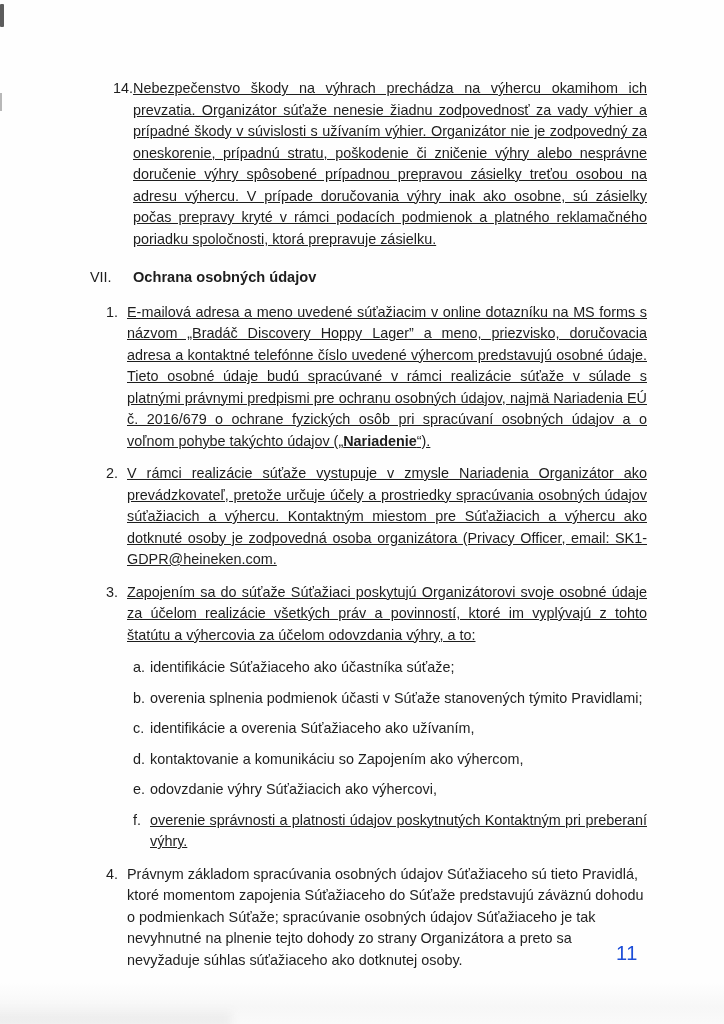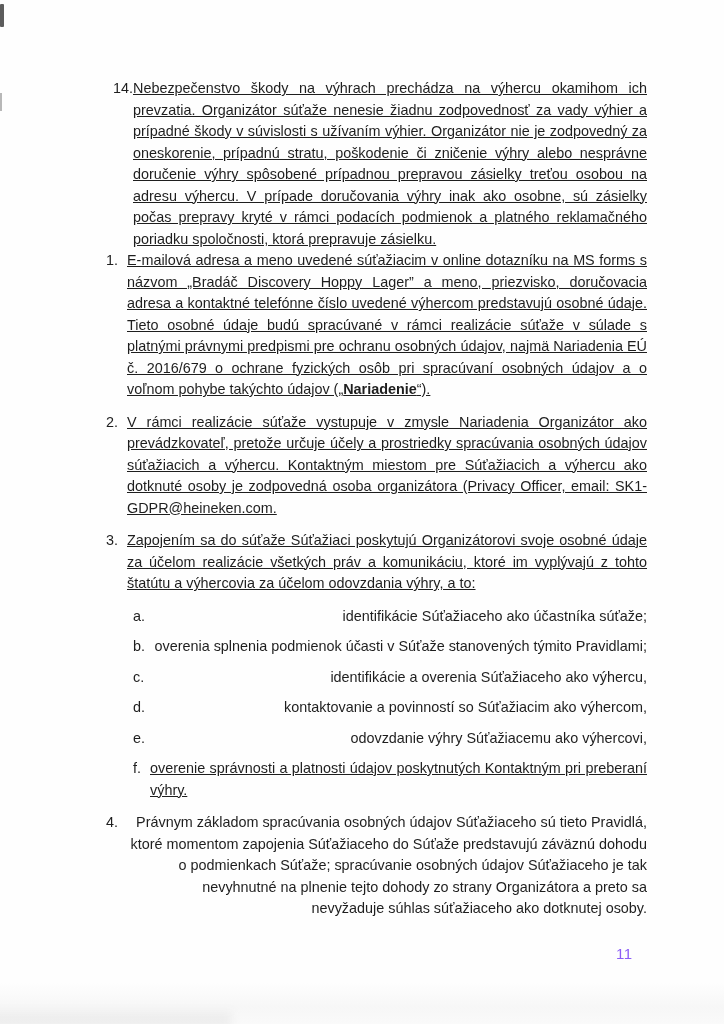--- a/index.html
+++ b/index.html
@@ -48,21 +48,21 @@
   .content { position: absolute; top: 78px; left: 0; right: 0; }
 
   .para { display: flex; align-items: flex-start; }
   .para .num {
     flex: 0 0 auto;
     white-space: nowrap;
   }
   .para .txt { flex: 1 1 auto; }
 
   .justify { text-align: justify; text-justify: inter-word; text-decoration: underline; }
-  .ragged  { text-align: right; }
+  .ragged  { text-align: left; }
 
   
   .clause-14 { margin: 0 77px 0 113px; }
   .clause-14 .num { width: 20px; }
 
   
   .section-header {
     display: flex; align-items: baseline;
     margin: 17px 77px 13px 90px;
   }
@@ -79,76 +79,80 @@
   
   .sub-item { margin: 0 77px 9px 133px; }
   .sub-item .num { width: 17px; }
   .sub-list { margin-top: 9px; margin-bottom: 11px; }
 
   .bold-term { font-weight: bold; }
 
   .page-number {
     position: absolute;
     left: 616px; top: 943px;
-    font-size: 15px;
+    font-size: 20px;
     letter-spacing: .5px;
-    color: #8b5cf6;
+    color: #1d4ed8;
   }
 </style>
 </head>
 <body>
 
 <div class="page">
 
   <div class="scan-mark-1"></div>
   <div class="scan-mark-2"></div>
 
   <div class="content">
 
     <div class="para clause-14">
       <span class="num">14.</span>
       <div class="txt justify">Nebezpečenstvo škody na výhrach prechádza na výhercu okamihom ich prevzatia. Organizátor súťaže nenesie žiadnu zodpovednosť za vady výhier a prípadné škody v súvislosti s užívaním výhier. Organizátor nie je zodpovedný za oneskorenie, prípadnú stratu, poškodenie či zničenie výhry alebo nesprávne doručenie výhry spôsobené prípadnou prepravou zásielky treťou osobou na adresu výhercu. V prípade doručovania výhry inak ako osobne, sú zásielky počas prepravy kryté v rámci podacích podmienok a platného reklamačného poriadku spoločnosti, ktorá prepravuje zásielku.</div>
     </div>
 
+    <div class="section-header">
+      <span class="sec-num">VII.</span>
+      <span class="sec-title">Ochrana osobných údajov</span>
+    </div>
 
     <div class="para vii-item">
       <span class="num">1.</span>
       <div class="txt justify"><span>E-mailová adresa a meno uvedené súťažiacim v online dotazníku na MS forms s názvom „Bradáč Discovery Hoppy Lager” a meno, priezvisko, doručovacia adresa a kontaktné telefónne číslo uvedené výhercom predstavujú osobné údaje. Tieto osobné údaje budú spracúvané v rámci realizácie súťaže v súlade s platnými právnymi predpismi pre ochranu osobných údajov, najmä Nariadenia EÚ č. 2016/679 o ochrane fyzických osôb pri spracúvaní osobných údajov a o voľnom pohybe takýchto údajov („</span><span class="bold-term">Nariadenie</span><span>“).</span></div>
     </div>
 
     <div class="para vii-item">
       <span class="num">2.</span>
       <div class="txt justify">V rámci realizácie súťaže vystupuje v zmysle Nariadenia Organizátor ako prevádzkovateľ, pretože určuje účely a prostriedky spracúvania osobných údajov súťažiacich a výhercu. Kontaktným miestom pre Súťažiacich a výhercu ako dotknuté osoby je zodpovedná osoba organizátora (Privacy Officer, email: SK1-GDPR@heineken.com.</div>
     </div>
 
     <div class="para vii-item">
       <span class="num">3.</span>
-      <div class="txt justify">Zapojením sa do súťaže Súťažiaci poskytujú Organizátorovi svoje osobné údaje za účelom realizácie všetkých práv a komunikáciu, ktoré im vyplývajú z tohto štatútu a výhercovia za účelom odovzdania výhry, a to:</div>
+      <div class="txt justify">Zapojením sa do súťaže Súťažiaci poskytujú Organizátorovi svoje osobné údaje za účelom realizácie všetkých práv a povinností, ktoré im vyplývajú z tohto štatútu a výhercovia za účelom odovzdania výhry, a to:</div>
     </div>
 
     <div class="sub-list">
       <div class="para sub-item">
         <span class="num">a.</span>
         <div class="txt ragged">identifikácie Súťažiaceho ako účastníka súťaže;</div>
       </div>
       <div class="para sub-item">
         <span class="num">b.</span>
         <div class="txt ragged">overenia splnenia podmienok účasti v Súťaže stanovených týmito Pravidlami;</div>
       </div>
       <div class="para sub-item">
         <span class="num">c.</span>
-        <div class="txt ragged">identifikácie a overenia Súťažiaceho ako výhercu,</div>
+        <div class="txt ragged">identifikácie a overenia Súťažiaceho ako užívaním,</div>
       </div>
       <div class="para sub-item">
         <span class="num">d.</span>
-        <div class="txt ragged">kontaktovanie a povinností so Súťažiacim ako výhercom,</div>
+        <div class="txt ragged">kontaktovanie a komunikáciu so Zapojením ako výhercom,</div>
       </div>
       <div class="para sub-item">
         <span class="num">e.</span>
-        <div class="txt ragged">odovzdanie výhry Súťažiacemu ako výhercovi,</div>
+        <div class="txt ragged">odovzdanie výhry Súťažiacich ako výhercovi,</div>
       </div>
       <div class="para sub-item">
         <span class="num">f.</span>
         <div class="txt justify">overenie správnosti a platnosti údajov poskytnutých Kontaktným pri preberaní výhry.</div>
       </div>
     </div>
 
     <div class="para vii-item last">
       <span class="num">4.</span>
       <div class="txt ragged">Právnym základom spracúvania osobných údajov Súťažiaceho sú tieto Pravidlá, ktoré momentom zapojenia Súťažiaceho do Súťaže predstavujú záväznú dohodu o podmienkach Súťaže; spracúvanie osobných údajov Súťažiaceho je tak nevyhnutné na plnenie tejto dohody zo strany Organizátora a preto sa nevyžaduje súhlas súťažiaceho ako dotknutej osoby.</div>

